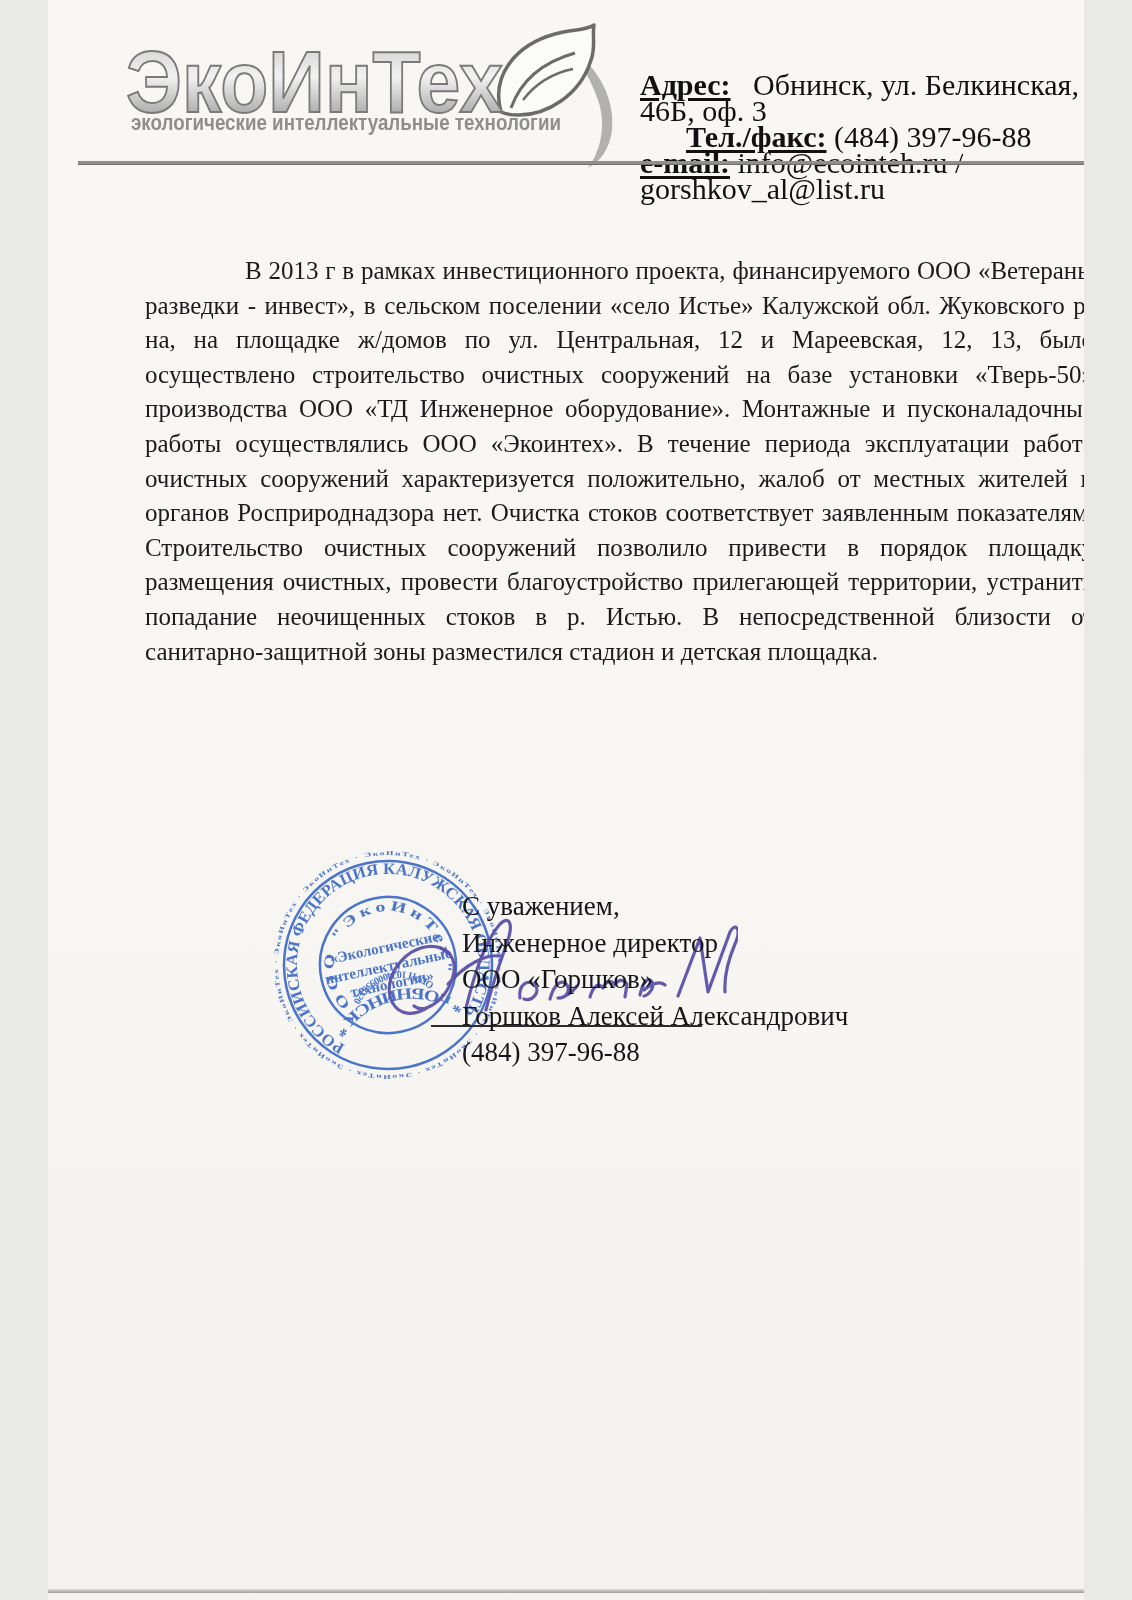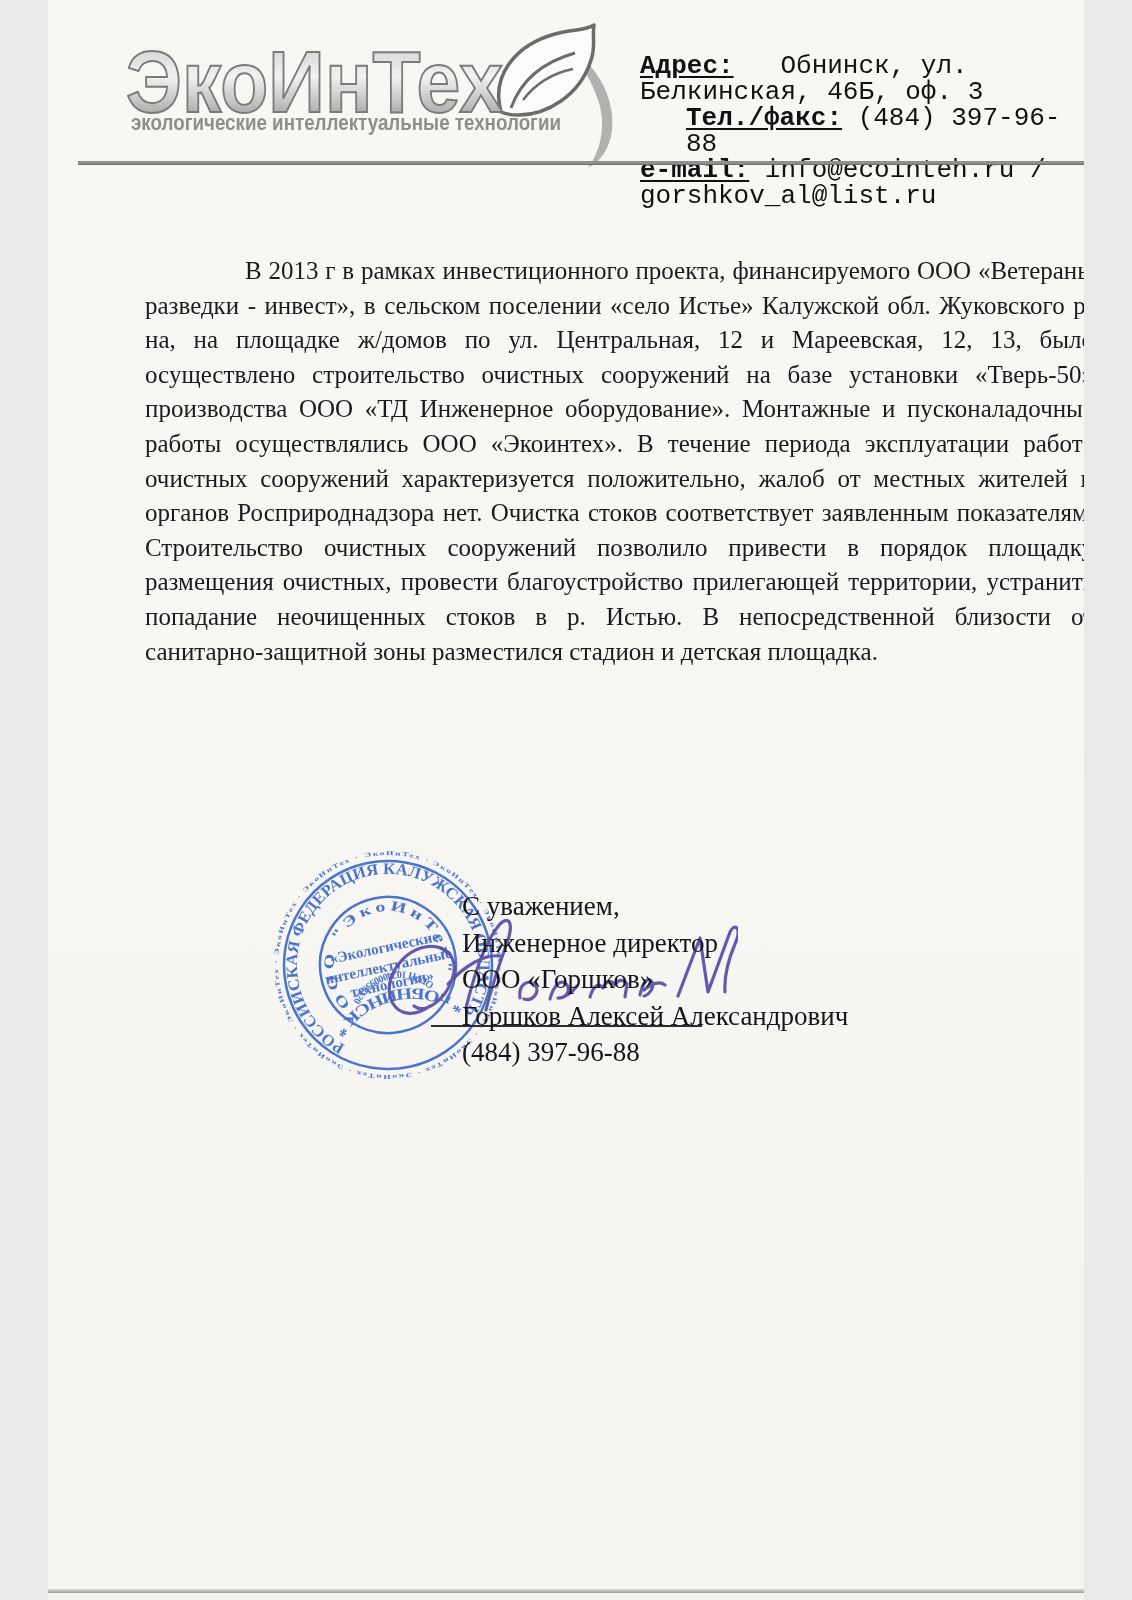--- a/index.html
+++ b/index.html
@@ -3,21 +3,21 @@
 <meta charset="utf-8">
 <style>
   html,body { margin:0; padding:0; background:#e9e9e7; }
   .page {
     position:relative; width:1036px; height:1600px; margin:0 auto;
     background:linear-gradient(180deg,#f8f7f4 0%,#f7f6f3 55%,#f4f3f0 100%);
     font-family:"Liberation Serif", serif; color:#1d1d20; overflow:hidden;
   }
   
   .logo-svg { position:absolute; left:75px; top:20px; }
-  .contact  { position:absolute; left:592px; top:53px; font-size:26px; line-height:26px; color:#111;font-family:Liberation Mono, monospace; }
+  .contact  { position:absolute; left:592px; top:72px; font-size:30px; line-height:26px; color:#111; }
   .contact .label { font-weight:bold; text-decoration:underline; text-underline-offset:3px; }
   .contact .row-phone { padding-left:46px; }
   .rule { position:absolute; left:30px; top:161px; width:1063px; height:3px;
           background:#8f8f8c; border-bottom:1px solid #6e6e6b; }
   
   .body-wrap { position:absolute; left:93px; top:250px; width:957px; }
   .body-wrap p { margin:4px; font-size:25px; line-height:34.6px; text-align:justify; text-indent:100px; color:#1b1b1e; }
   
   .stamp { position:absolute; left:224px; top:849px; }
   .stamp text { font-family:"Liberation Serif", serif; }

